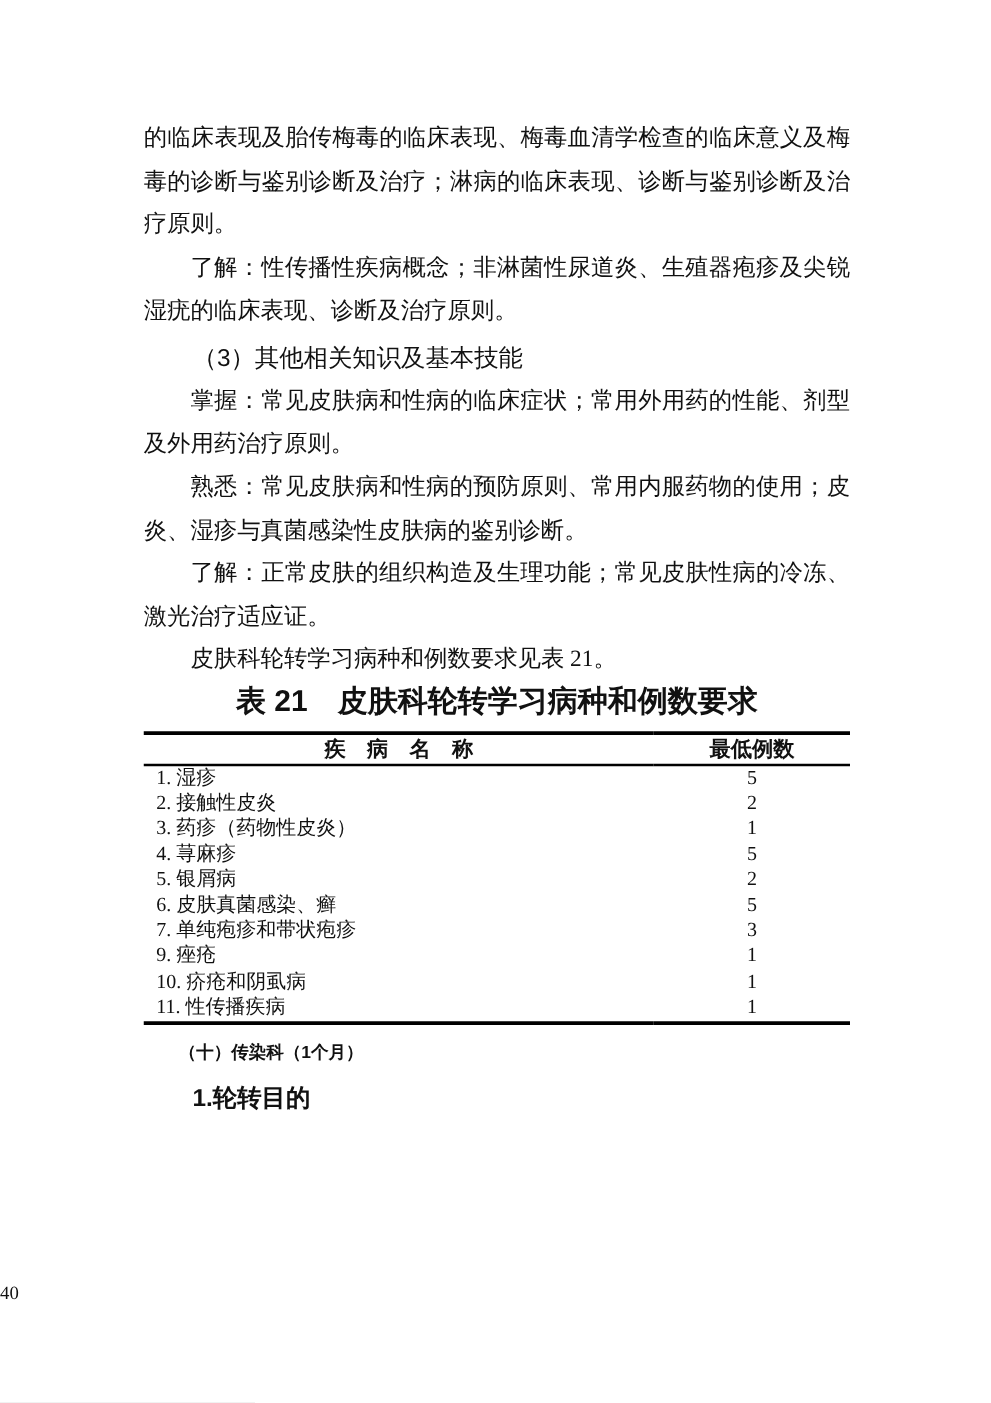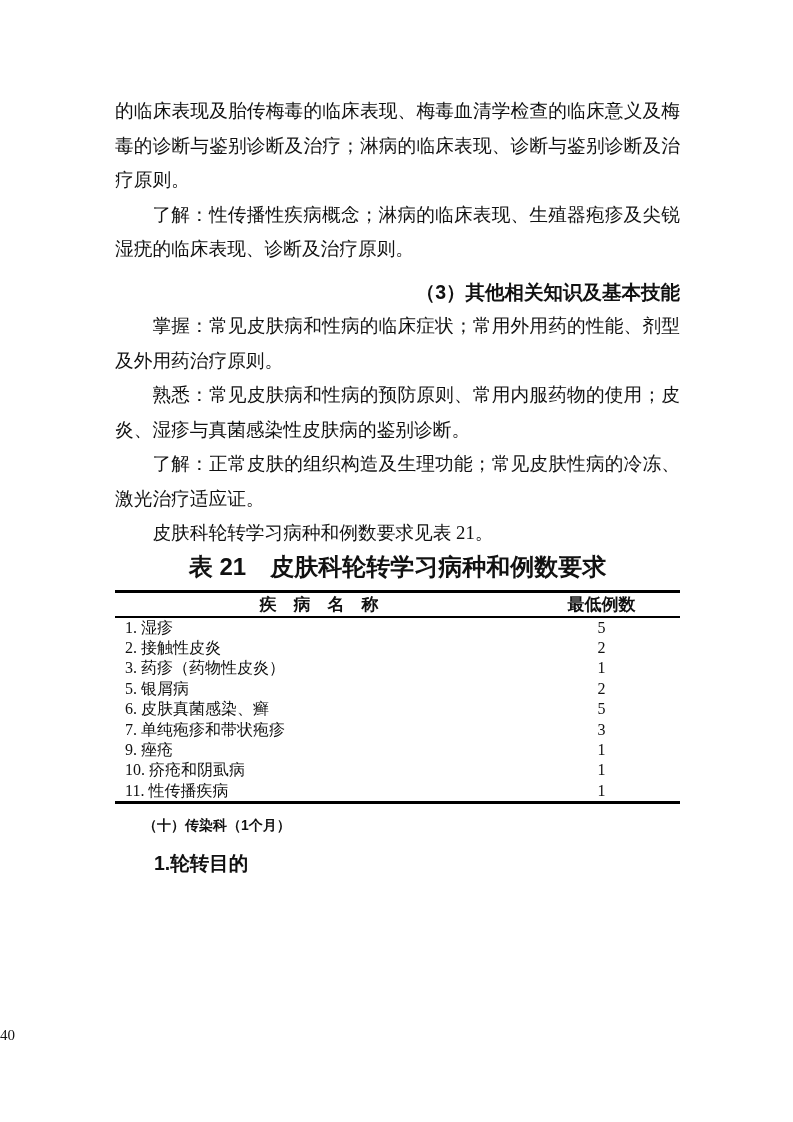--- a/index.html
+++ b/index.html
@@ -28,27 +28,26 @@
     margin: 0;
     font-size: 18.7px;
     line-height: 34.5px;
     text-align: justify;
     letter-spacing: 0;
   }
   .indent {
     text-indent: 2em;
   }
   .sub-heading {
-    margin: 8px 0 0 0;
+    margin: 3px 0 0 0;
     font-size: 19.5px;
     line-height: 34.5px;
-    font-weight: bold;
+    font-weight: normal;
     text-indent: 2em;
     font-family: "Liberation Sans", "DejaVu Sans", sans-serif;
-    text-align: right;
   }
   .table-title {
     margin: 1px 0 8px 0;
     font-size: 24px;
     line-height: 30px;
     font-weight: bold;
     text-align: center;
     font-family: "Liberation Sans", "DejaVu Sans", sans-serif;
   }
   table.t21 {
@@ -106,21 +105,21 @@
   }
 </style>
 </head>
 <body>
 
 <div class="page">
   <div class="content">
 
     <p class="body-para">的临床表现及胎传梅毒的临床表现、梅毒血清学检查的临床意义及梅毒的诊断与鉴别诊断及治疗；淋病的临床表现、诊断与鉴别诊断及治疗原则。</p>
 
-    <p class="body-para indent">了解：性传播性疾病概念；淋病的临床表现、生殖器疱疹及尖锐湿疣的临床表现、诊断及治疗原则。</p>
+    <p class="body-para indent">了解：性传播性疾病概念；非淋菌性尿道炎、生殖器疱疹及尖锐湿疣的临床表现、诊断及治疗原则。</p>
 
     <h3 class="sub-heading">（3）其他相关知识及基本技能</h3>
 
     <p class="body-para indent">掌握：常见皮肤病和性病的临床症状；常用外用药的性能、剂型及外用药治疗原则。</p>
 
     <p class="body-para indent">熟悉：常见皮肤病和性病的预防原则、常用内服药物的使用；皮炎、湿疹与真菌感染性皮肤病的鉴别诊断。</p>
 
     <p class="body-para indent">了解：正常皮肤的组织构造及生理功能；常见皮肤性病的冷冻、激光治疗适应证。</p>
 
     <p class="body-para indent">皮肤科轮转学习病种和例数要求见表 21。</p>
@@ -139,20 +138,24 @@
           <td class="cell-disease">1. 湿疹</td>
           <td class="cell-min">5</td>
         </tr>
         <tr>
           <td class="cell-disease">2. 接触性皮炎</td>
           <td class="cell-min">2</td>
         </tr>
         <tr>
           <td class="cell-disease">3. 药疹（药物性皮炎）</td>
           <td class="cell-min">1</td>
+        </tr>
+        <tr>
+          <td class="cell-disease">4. 荨麻疹</td>
+          <td class="cell-min">5</td>
         </tr>
         <tr>
           <td class="cell-disease">5. 银屑病</td>
           <td class="cell-min">2</td>
         </tr>
         <tr>
           <td class="cell-disease">6. 皮肤真菌感染、癣</td>
           <td class="cell-min">5</td>
         </tr>
         <tr>

